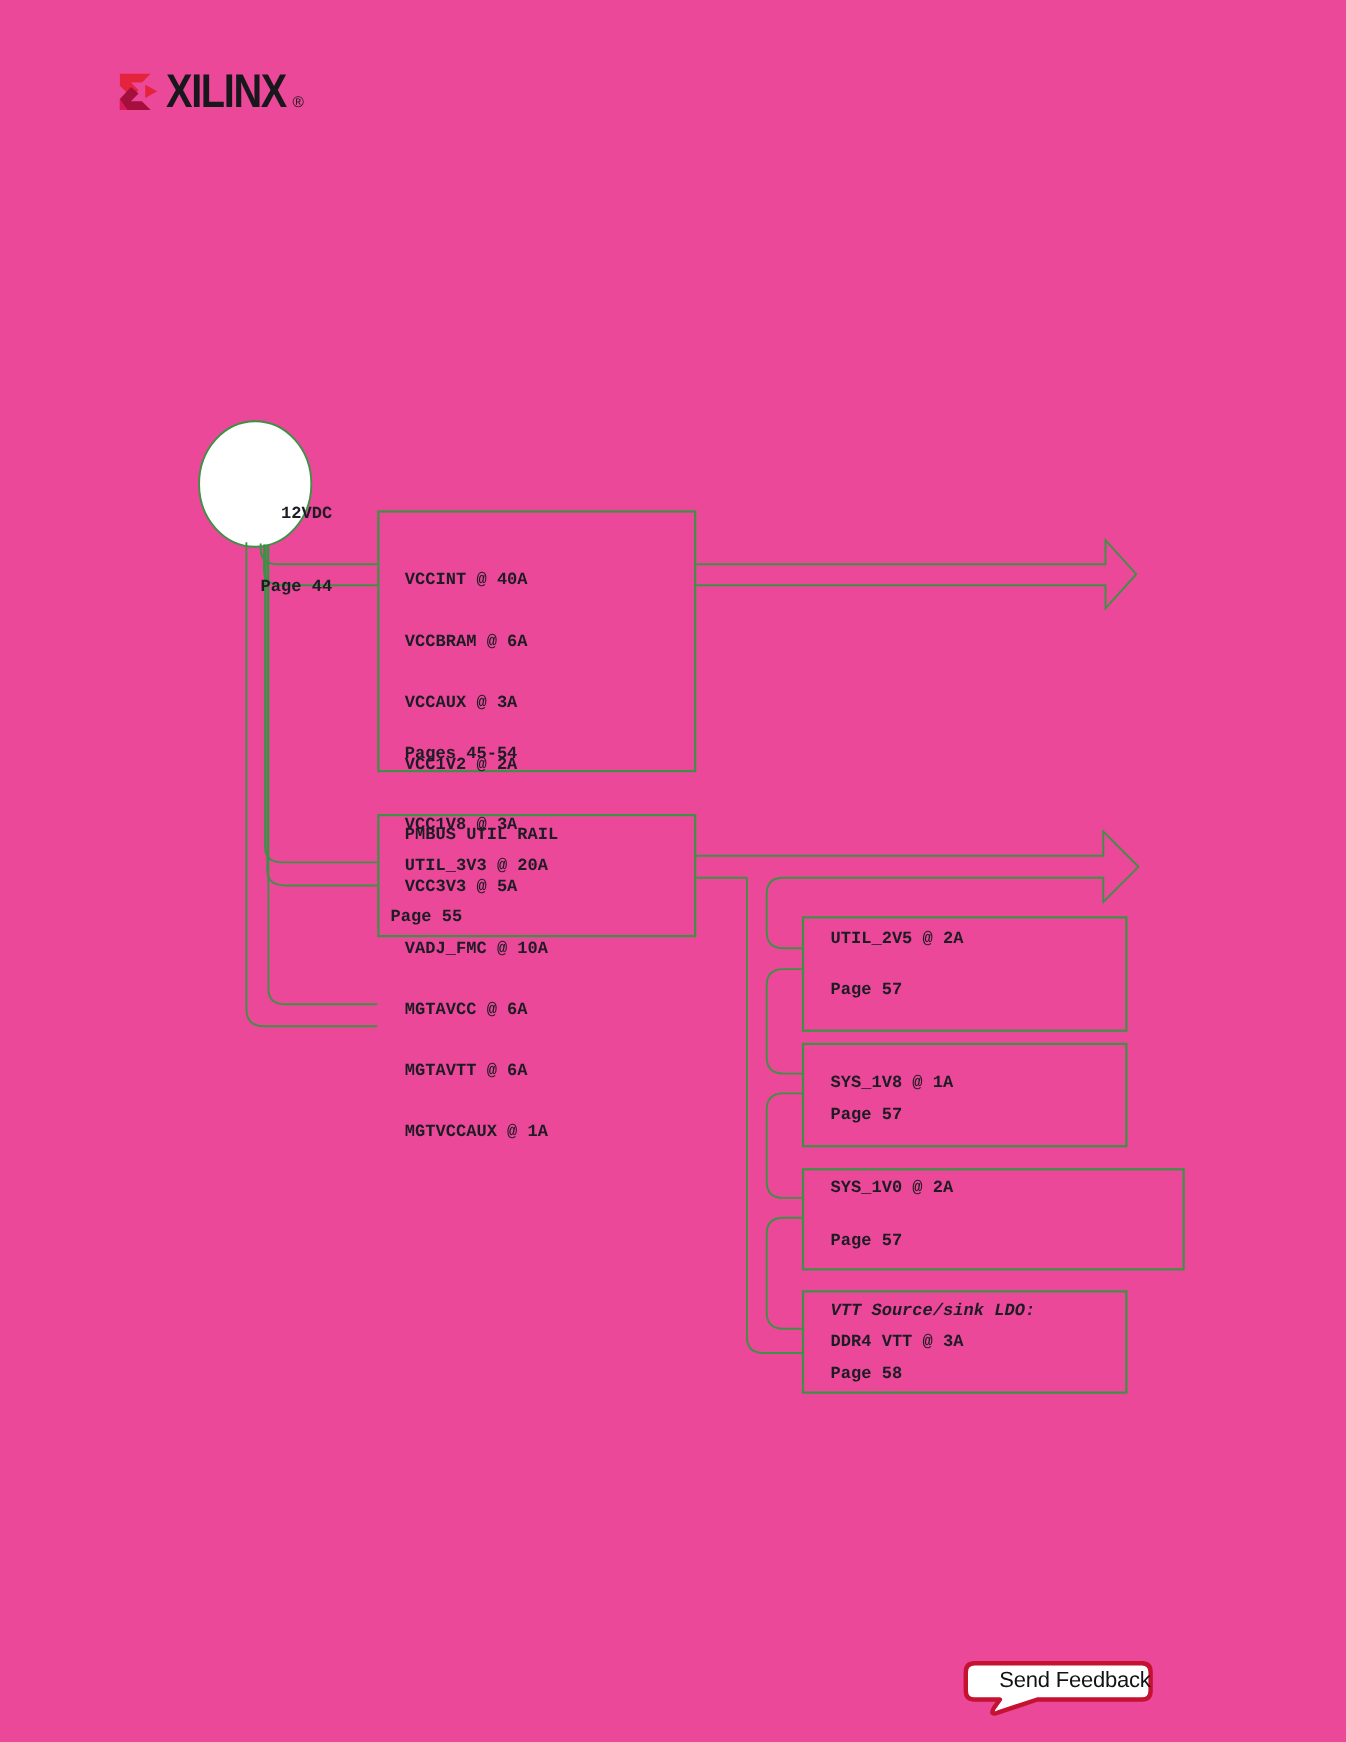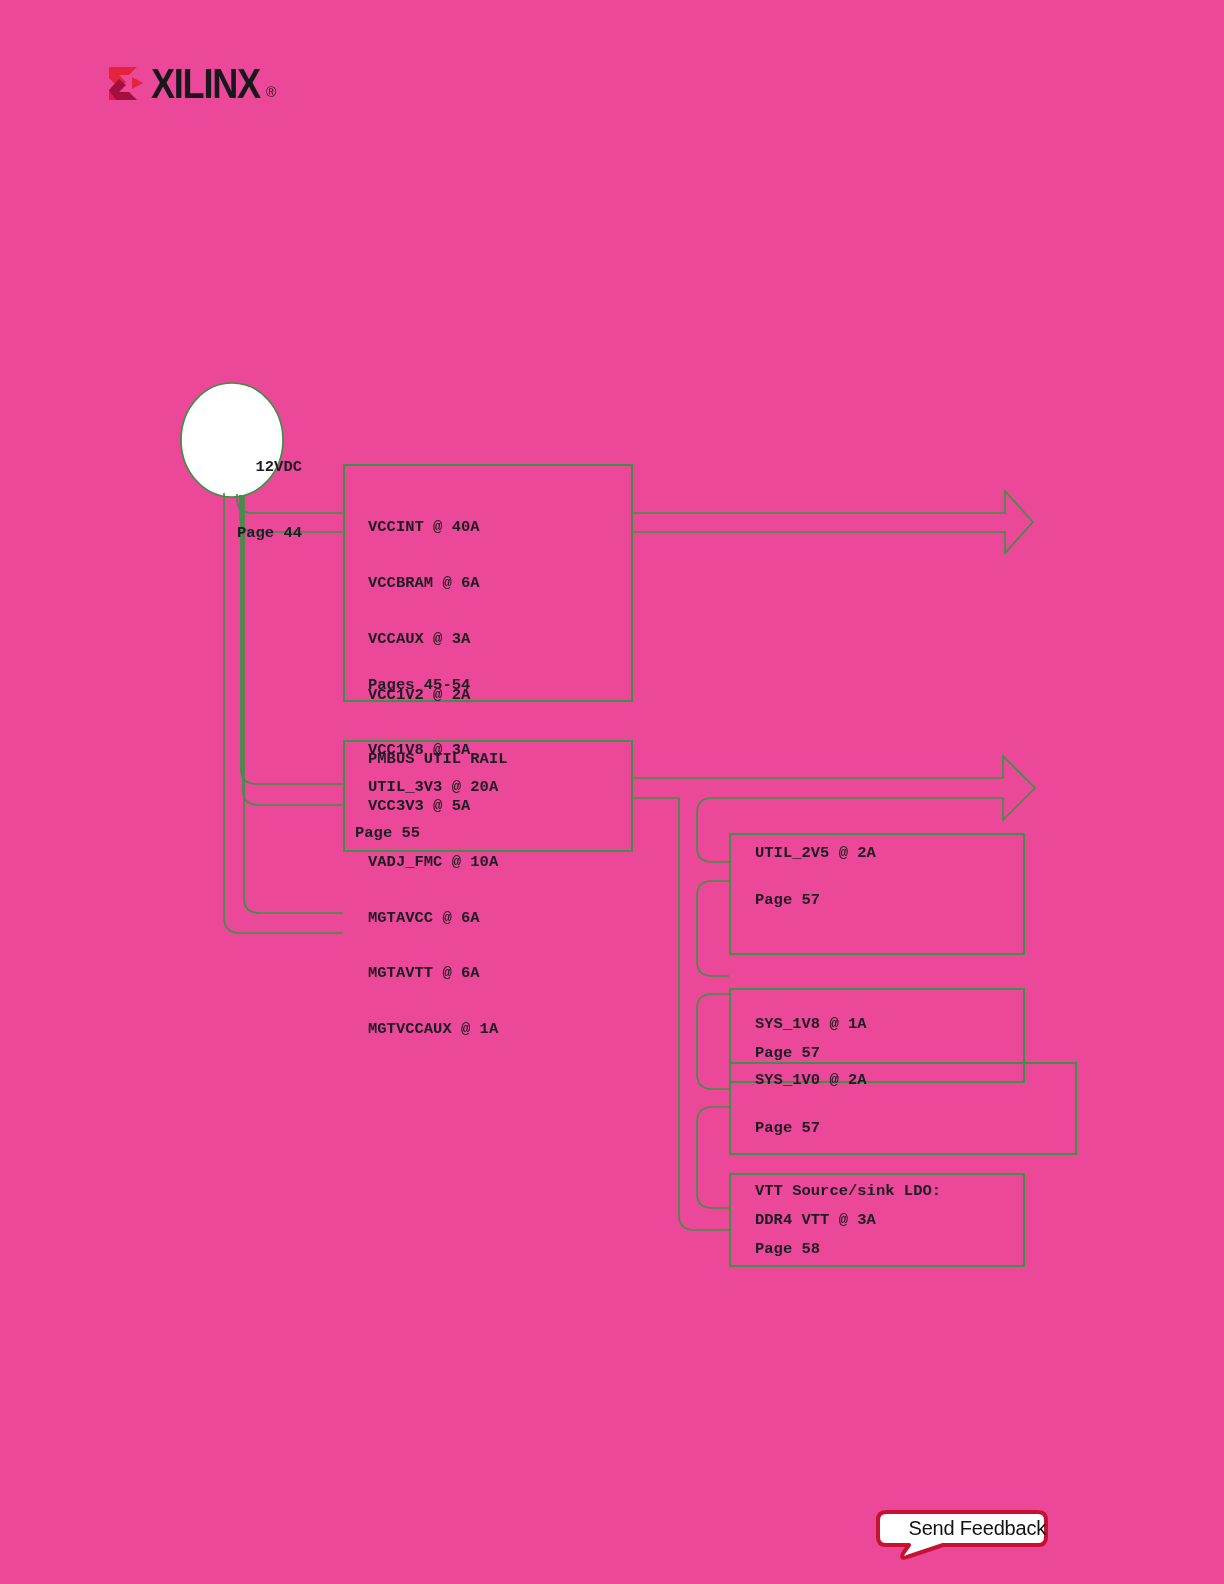--- a/index.html
+++ b/index.html
@@ -97,36 +97,36 @@
     <div class="mono" style="left:23px;top:210px;">Pages 45-54</div>
   </div>
 
   <div class="gbox" style="left:343px;top:740px;width:290px;height:112px;">
     <div class="mono" style="left:23px;top:8px;">PMBUS UTIL RAIL</div>
     <div class="mono" style="left:23px;top:36px;">UTIL_3V3 @ 20A</div>
     <div class="mono" style="left:10px;top:82px;">Page 55</div>
   </div>
 
 
-  <div class="gbox" style="left:729px;top:833px;width:296px;height:122px;">
+  <div class="gbox" style="left:729px;top:833px;width:296px;height:105px;">
     <div class="mono" style="left:24px;top:9px;">UTIL_2V5 @ 2A</div>
     <div class="mono" style="left:24px;top:56px;">Page 57</div>
   </div>
 
-  <div class="gbox" style="left:729px;top:948px;width:296px;height:95px;margin-top:40px;">
+  <div class="gbox" style="left:729px;top:948px;width:296px;height:95px;">
     <div class="mono" style="left:24px;top:25px;">SYS_1V8 @ 1A</div>
     <div class="mono" style="left:24px;top:54px;">Page 57</div>
   </div>
 
   <div class="gbox" style="left:729px;top:1062px;width:348px;height:93px;">
     <div class="mono" style="left:24px;top:7px;">SYS_1V0 @ 2A</div>
     <div class="mono" style="left:24px;top:55px;">Page 57</div>
   </div>
 
   <div class="gbox" style="left:729px;top:1173px;width:296px;height:94px;">
-    <div class="mono" style="left:24px;top:7px;">VTT Source/sink LDO:</div>
+    <div class="mono" style="left:24px;top:7px;font-style:italic;">VTT Source/sink LDO:</div>
     <div class="mono" style="left:24px;top:36px;">DDR4 VTT @ 3A</div>
     <div class="mono" style="left:24px;top:65px;">Page 58</div>
   </div>
 
   <div class="feedback-text">Send Feedback</div>
 
 </div>
 
 </body></html>

